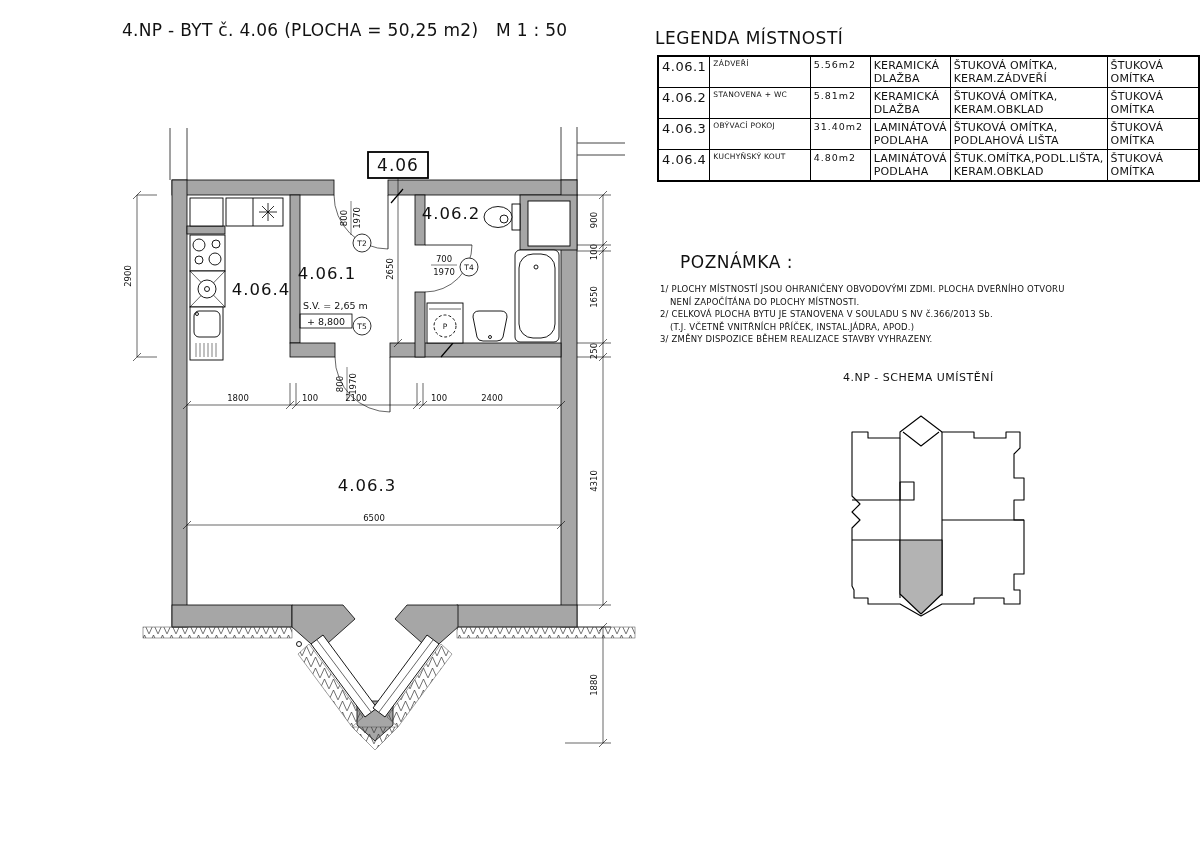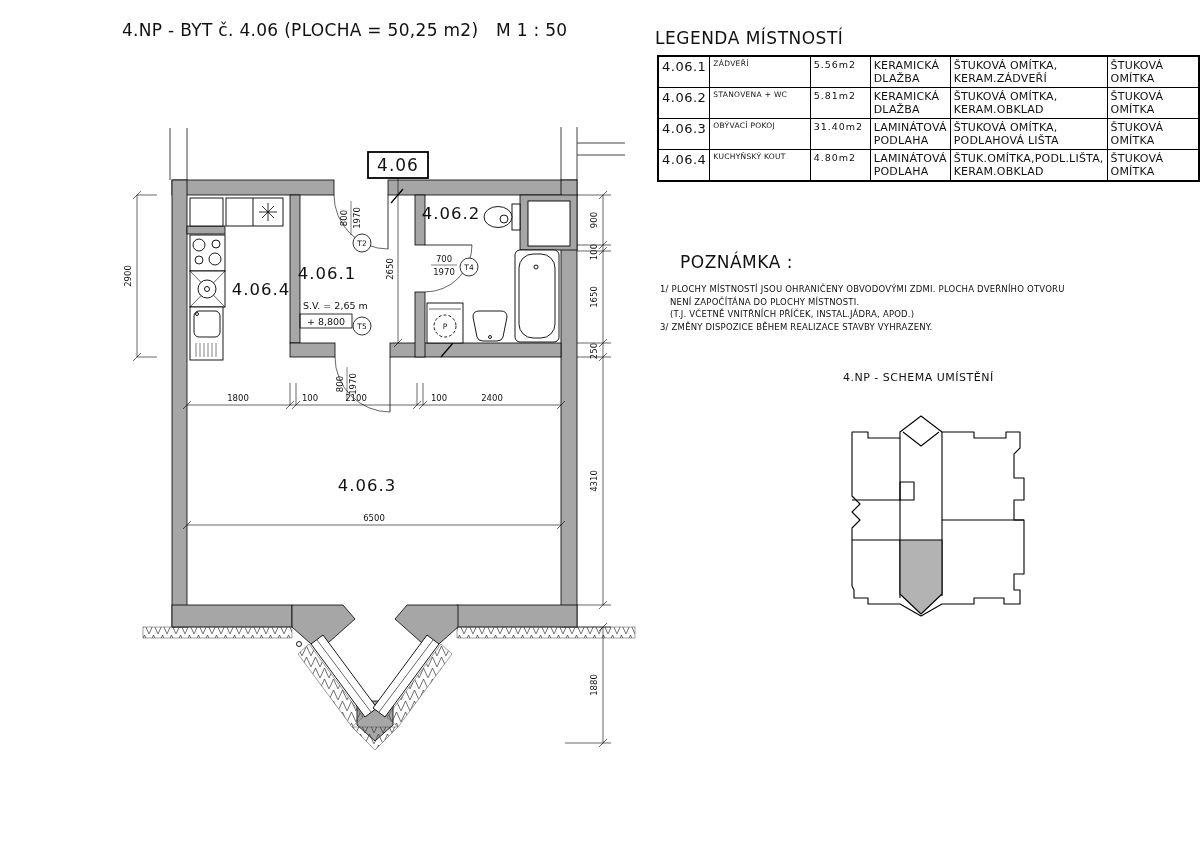--- a/index.html
+++ b/index.html
@@ -74,20 +74,21 @@
     <td class="c-small">ŠTUK.OMÍTKA,PODL.LIŠTA, KERAM.OBKLAD</td>
     <td class="c-small">ŠTUKOVÁ OMÍTKA</td>
   </tr>
 </tbody>
   </table>
 
 <div class="abs notes-heading" style="left:657px;top:252px;margin-left:23px;">POZNÁMKA :</div>
 <div class="abs" style="left:660px;top:283px;">
   <div class="note-line">1/ PLOCHY MÍSTNOSTÍ JSOU OHRANIČENY OBVODOVÝMI ZDMI. PLOCHA DVEŘNÍHO OTVORU</div>
   <div class="note-line note-indent">NENÍ ZAPOČÍTÁNA DO PLOCHY MÍSTNOSTI.</div>
+  <div class="note-line">2/ CELKOVÁ PLOCHA BYTU JE STANOVENA V SOULADU S NV č.366/2013 Sb.</div>
   <div class="note-line note-indent">(T.J. VČETNĚ VNITŘNÍCH PŘÍČEK, INSTAL.JÁDRA, APOD.)</div>
   <div class="note-line">3/ ZMĚNY DISPOZICE BĚHEM REALIZACE STAVBY VYHRAZENY.</div>
 </div>
 
 <div class="abs schema-heading" style="left:843px;top:371px;">4.NP - SCHEMA UMÍSTĚNÍ</div>
 
 <svg class="abs" style="left:828px;top:408px;" width="215" height="215" viewBox="0 0 215 215">
   <g fill="none" stroke="#000" stroke-width="1.1" stroke-linejoin="round">
     <path d="M24,38 L24,24 L40,24 L40,30 L72,30 L72,24 L93,8 L114,24 L146,24 L146,30 L178,30 L178,24 L192,24 L192,40 L186,46 L186,70 L196,70 L196,92 L186,92 L186,112 L196,112 L196,166 L186,166 L186,182 L192,182 L192,196 L176,196 L176,190 L146,190 L146,196 L114,196 L93,208 L72,196 L40,196 L40,190 L26,190 L26,182 L24,178 L24,120 L32,112 L24,104 L32,96 L24,88 Z"></path>
     <line x1="72" y1="30" x2="72" y2="190"></line>

